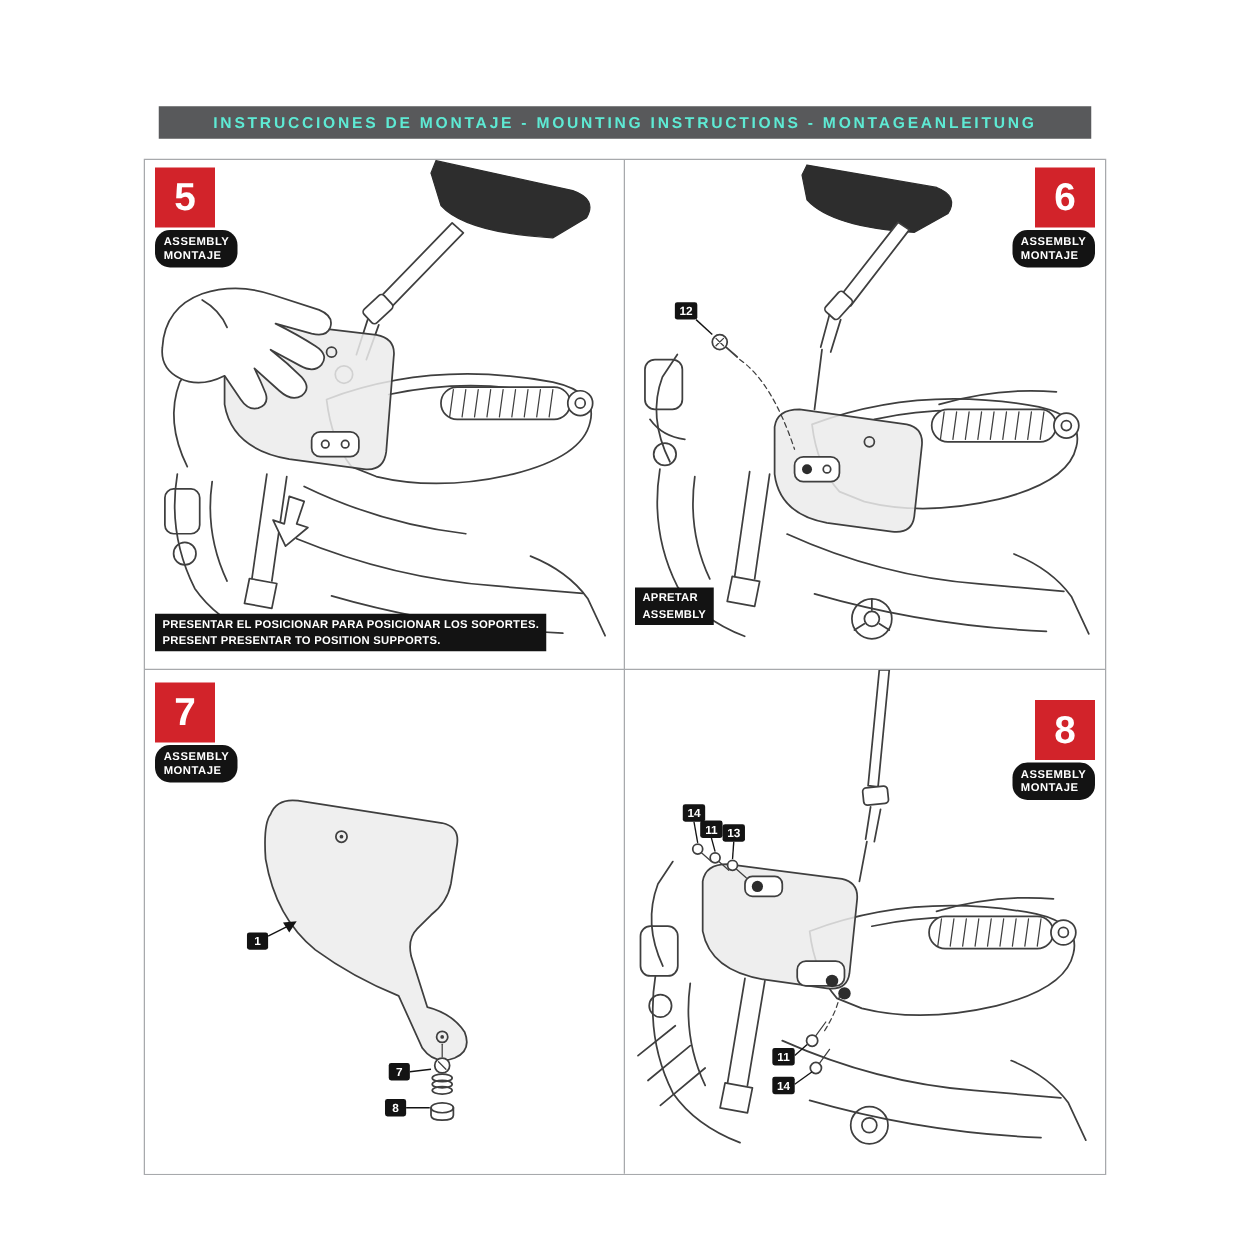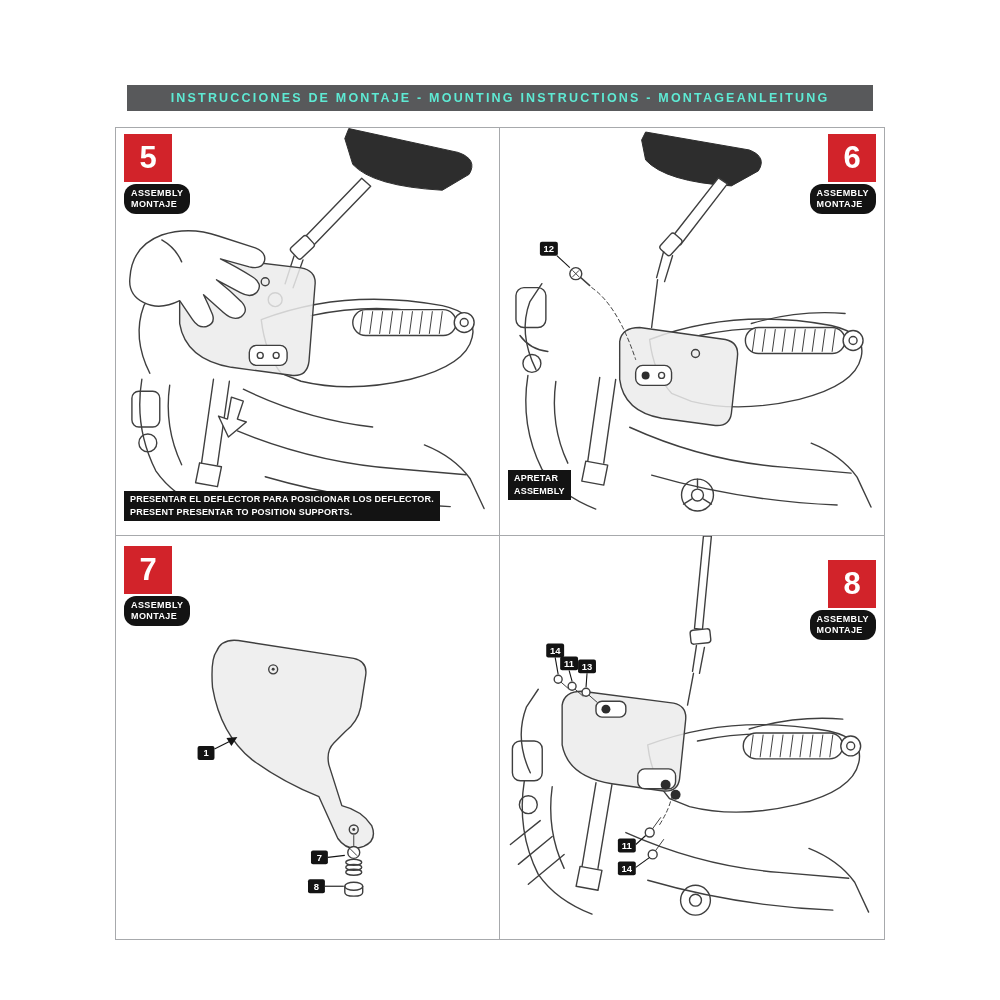--- a/index.html
+++ b/index.html
@@ -127,21 +127,21 @@
         <g>
           <path class="fill-white" d="M116 270 L128 274 L122 292 L131 295 L113 310 L103 289 L112 292 Z"></path>
         </g>
       </svg>
       <div class="step-num" style="left:8px;top:6px">5</div>
       <div class="step-label" style="left:8px;top:56px">
         <div>ASSEMBLY</div>
         <div>MONTAJE</div>
       </div>
       <div class="caption" style="left:8px;top:363px">
-        <div>PRESENTAR EL DEFLECTOR PARA POSICIONAR LOS DEFLECTOR.</div>
+        <div>PRESENTAR EL POSICIONAR PARA POSICIONAR LOS SOPORTES.</div>
         <div>PRESENT PRESENTAR TO POSITION SUPPORTS.</div>
       </div>
     </section>
 
     <section class="panel bb">
       <svg class="illus" viewBox="0 0 385 408">
         <g>
           <path class="fill-dark" d="M146 4 L250 22 Q268 29 259 43 L232 58 Q166 54 146 32 L142 12 Z"></path>
           <path class="fill-white" d="M228 56 L181 117 L172 110 L219 50 Z"></path>
           <rect class="fill-white" x="161" y="110" width="21" height="14" rx="3" transform="rotate(-48 171 117)"></rect>

